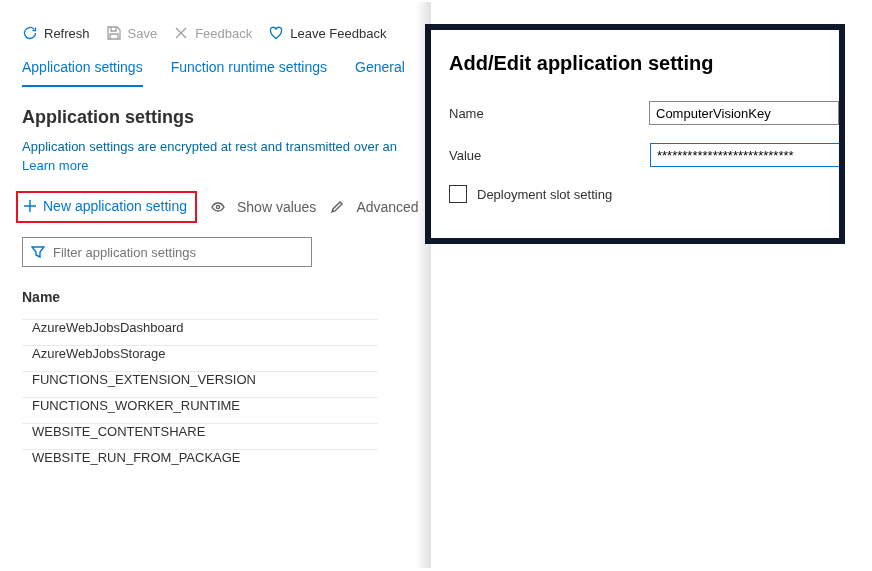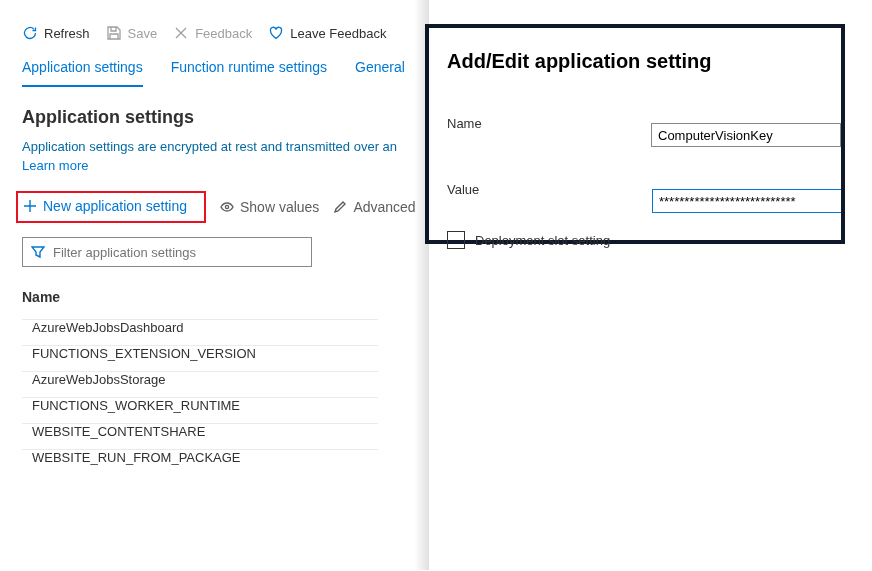--- a/index.html
+++ b/index.html
@@ -78,24 +78,24 @@
     padding: 18px 22px 8px 22px;
   }
   .link-btn {
     display: inline-flex;
     align-items: center;
     gap: 6px;
     color: #0078d4;
     font-size: 14px;
     cursor: pointer;
   }
-  .link-btn.muted { color: #605e5c; }
+  .link-btn.muted { color: #605e5c; gap: 12px; }
   .highlight-box {
     border: 2px solid #e81123;
-    padding: 5px 17px 5px 5px;
+    padding: 5px 8px 5px 5px;
     margin-left: -6px;
   }
   .sm-icon { width:14px; height:14px; display:inline-flex; align-items:center; justify-content:center; }
   .sm-icon svg { width:14px; height:14px; stroke: currentColor; fill:none; stroke-width:1.4; }
 
   
   .filter-wrap { padding: 6px 22px 0 22px; }
   .filter-box {
     display: flex;
     align-items: center;
@@ -129,21 +129,21 @@
     color: #323130;
   }
 
   
   .panel {
     position: absolute;
     top: 24px;
     left: 425px;
     width: 420px;
     height: 220px;
-    border: 4px solid #0f172a;
+    border: 6px solid #0f172a;
     background: #fff;
     padding: 22px 0 0 18px;
   }
   .panel::before {
     content: "";
     position: absolute;
     left: -15px;
     top: -28px;
     bottom: -330px;
     width: 15px;
@@ -167,21 +167,20 @@
     color: #323130;
   }
   .txt-input {
     width: 190px;
     height: 24px;
     border: 1px solid #8a8886;
     padding: 0 6px;
     font-size: 13px;
     font-family: inherit;
     outline: none;
-    margin-top: 24px;
   }
   .txt-input.focused {
     border: 1px solid #0078d4;
     border-right: none;
     box-shadow: 0 0 0 0;
   }
   .chk-row {
     display: flex;
     align-items: center;
     gap: 10px;
@@ -279,22 +278,22 @@
           <path d="M1 2h12L9 7v5l-4-2V7L1 2z"></path>
         </svg>
     </span>
     <input type="text" placeholder="Filter application settings" style="">
   </div>
 </div>
 
 <div class="tbl">
   <div class="tbl-header">Name</div>
   <div class="tbl-row">AzureWebJobsDashboard</div>
+  <div class="tbl-row">AzureWebJobsStorage</div>
   <div class="tbl-row">FUNCTIONS_EXTENSION_VERSION</div>
-  <div class="tbl-row">AzureWebJobsStorage</div>
   <div class="tbl-row">FUNCTIONS_WORKER_RUNTIME</div>
   <div class="tbl-row">WEBSITE_CONTENTSHARE</div>
   <div class="tbl-row">WEBSITE_RUN_FROM_PACKAGE</div>
 </div>
 
 <div class="panel">
   <h2>Add/Edit application setting</h2>
   <div class="form-row">
     <div class="form-label">Name</div>
     <input class="txt-input" type="text" value="ComputerVisionKey" style="">

